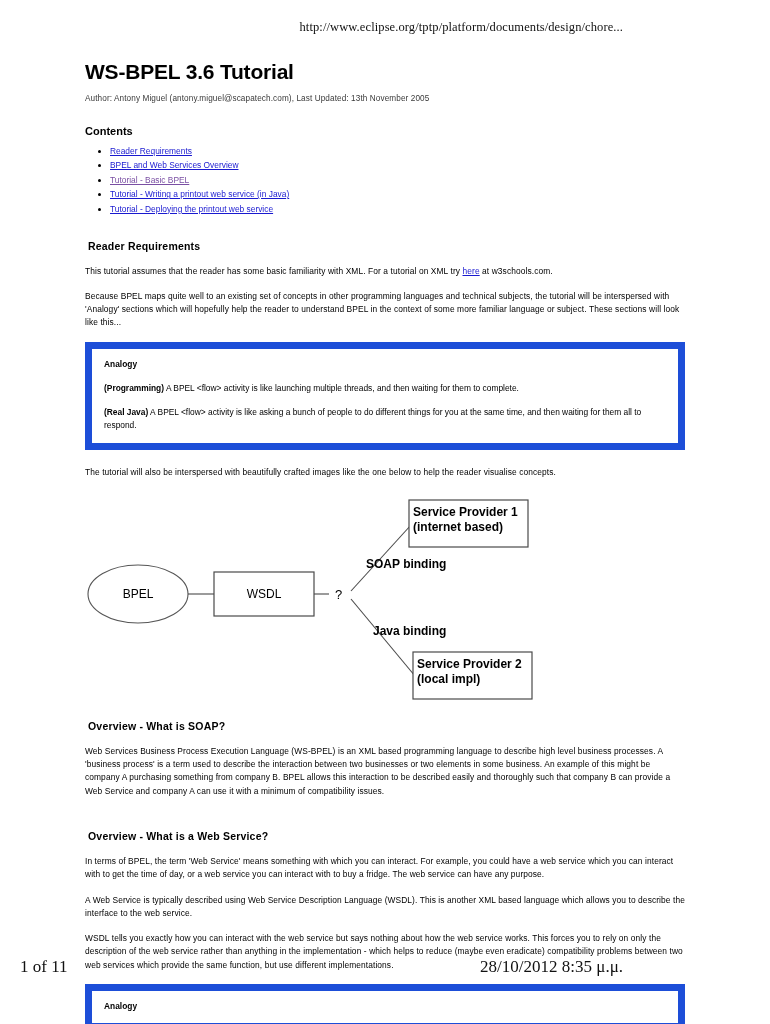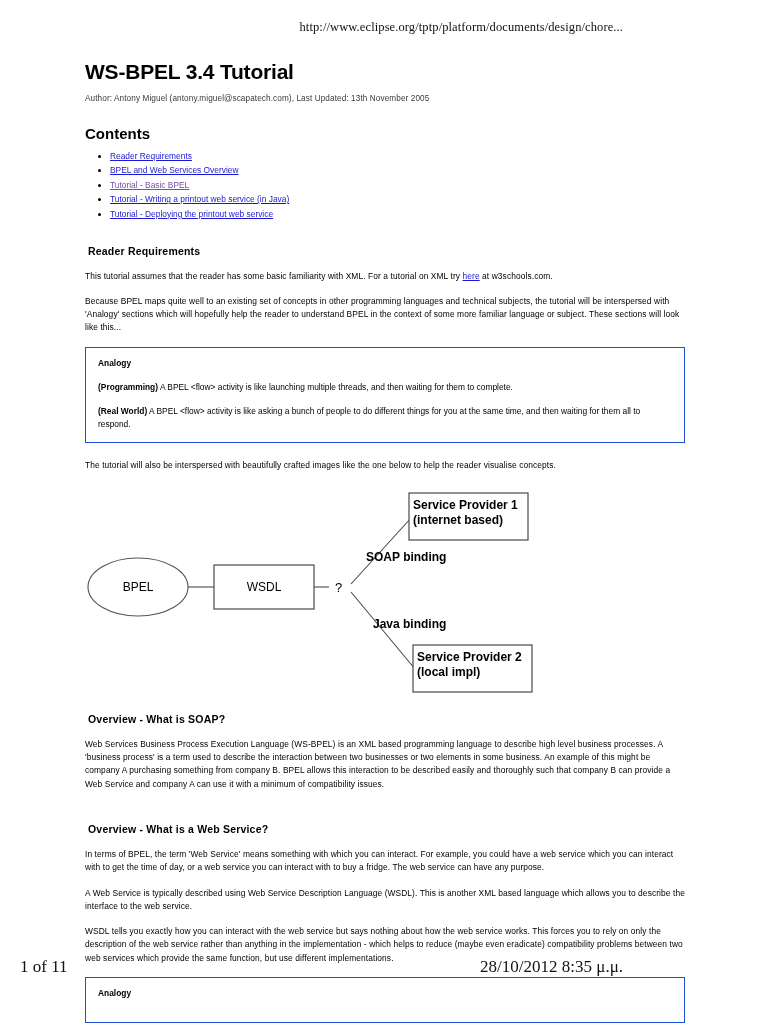--- a/index.html
+++ b/index.html
@@ -79,21 +79,21 @@
   }
 
   h2.section {
     font-size: 10.5px;
     font-weight: bold;
     margin: 0 0 13px 0;
     padding-left: 3px;
     letter-spacing: .2px;
   }
   h2.contents-head {
-    font-size: 15px;
+    font-size: 11px;
     font-weight: bold;
     margin: 0 0 9px 0;
     padding-left: 0px;
   }
 
   ul.toc {
     list-style: disc;
     margin: 0 0 26px 0;
     padding-left: 25px;
   }
@@ -118,21 +118,21 @@
     text-align: left;
     letter-spacing: .1px;
   }
   p.body-text a.inline-link {
     color: #1919d0;
     text-decoration: underline;
   }
 
   
   .analogy-box {
-    border: 1px solid #1d4ed8;
+    border: 7px solid #1d4ed8;
     box-sizing: border-box;
     padding: 10px 12px 10px 12px;
     margin: 10px 0 16px 0;
     background: #fff;
   }
   .analogy-box .an-title {
     font-size: 8.4px;
     font-weight: bold;
     margin: 0 0 13px 0;
   }
@@ -191,21 +191,21 @@
 </style>
 </head>
 <body>
 
 <div class="page">
 
   <div class="print-header">http://www.eclipse.org/tptp/platform/documents/design/chore...</div>
 
   <div class="doc">
 
-    <h1 class="doc-title">WS-BPEL 3.4 Tutorial</h1>
+    <h1 class="doc-title">WS-BPEL 3.6 Tutorial</h1>
 
     <p class="author-line">Author: Antony Miguel (antony.miguel@scapatech.com), Last Updated: 13th November 2005</p>
 
     <h2 class="contents-head">Contents</h2>
 
     <ul class="toc">
       <li>
         <a href="#">Reader Requirements</a>
       </li>
       <li>
@@ -229,21 +229,21 @@
     </p>
 
     <p class="body-text">Because BPEL maps quite well to an existing set of concepts in other programming languages and technical subjects, the tutorial will be interspersed with 'Analogy' sections which will hopefully help the reader to understand BPEL in the context of some more familiar language or subject. These sections will look like this...</p>
 
     <div class="analogy-box">
       <div class="an-title">Analogy</div>
       <p>
         <b>(Programming)</b><span> A BPEL &lt;flow&gt; activity is like launching multiple threads, and then waiting for them to complete.</span>
       </p>
       <p>
-        <b>(Real World)</b><span> A BPEL &lt;flow&gt; activity is like asking a bunch of people to do different things for you at the same time, and then waiting for them all to respond.</span>
+        <b>(Real Java)</b><span> A BPEL &lt;flow&gt; activity is like asking a bunch of people to do different things for you at the same time, and then waiting for them all to respond.</span>
       </p>
     </div>
 
     <p class="body-text">The tutorial will also be interspersed with beautifully crafted images like the one below to help the reader visualise concepts.</p>
 
     <div class="diagram-wrap">
       <svg width="600" height="215" viewBox="0 0 600 215" xmlns="http://www.w3.org/2000/svg">
 
         <ellipse class="dg-ellipse" cx="53" cy="99" rx="50" ry="29"></ellipse>
         <text class="dg-node-label" x="53" y="103" text-anchor="middle" id="t-bpel">BPEL</text>

